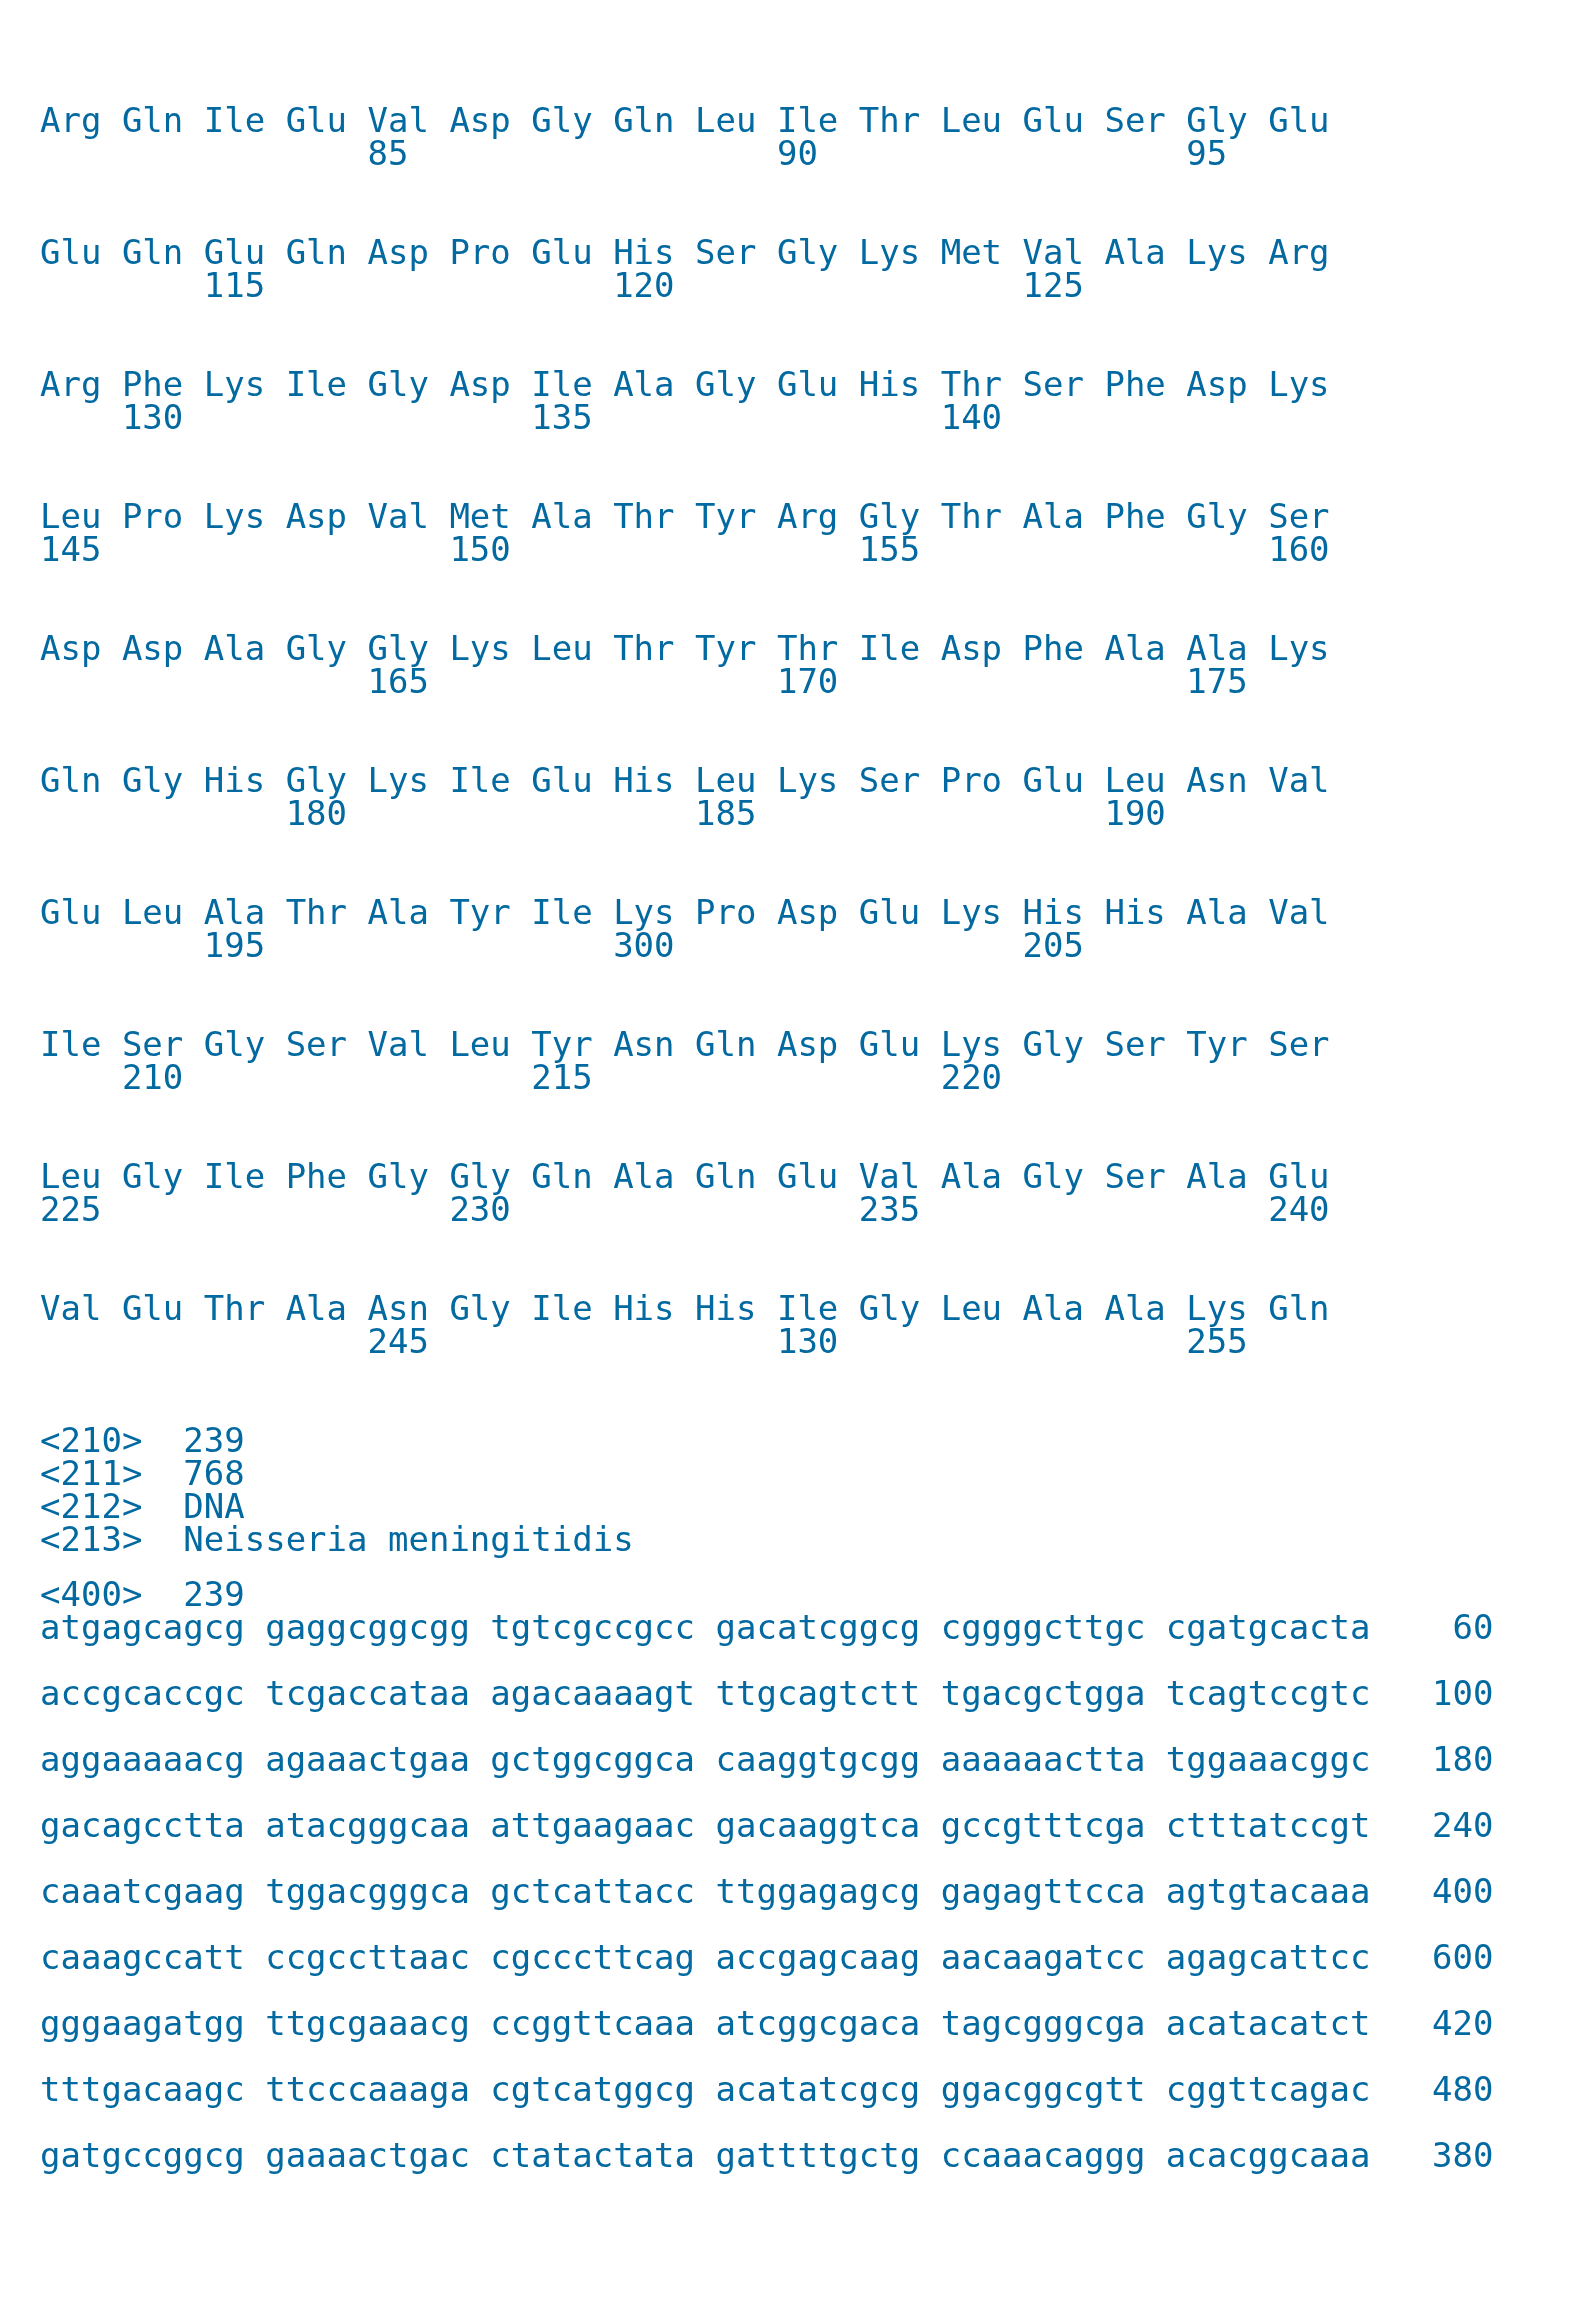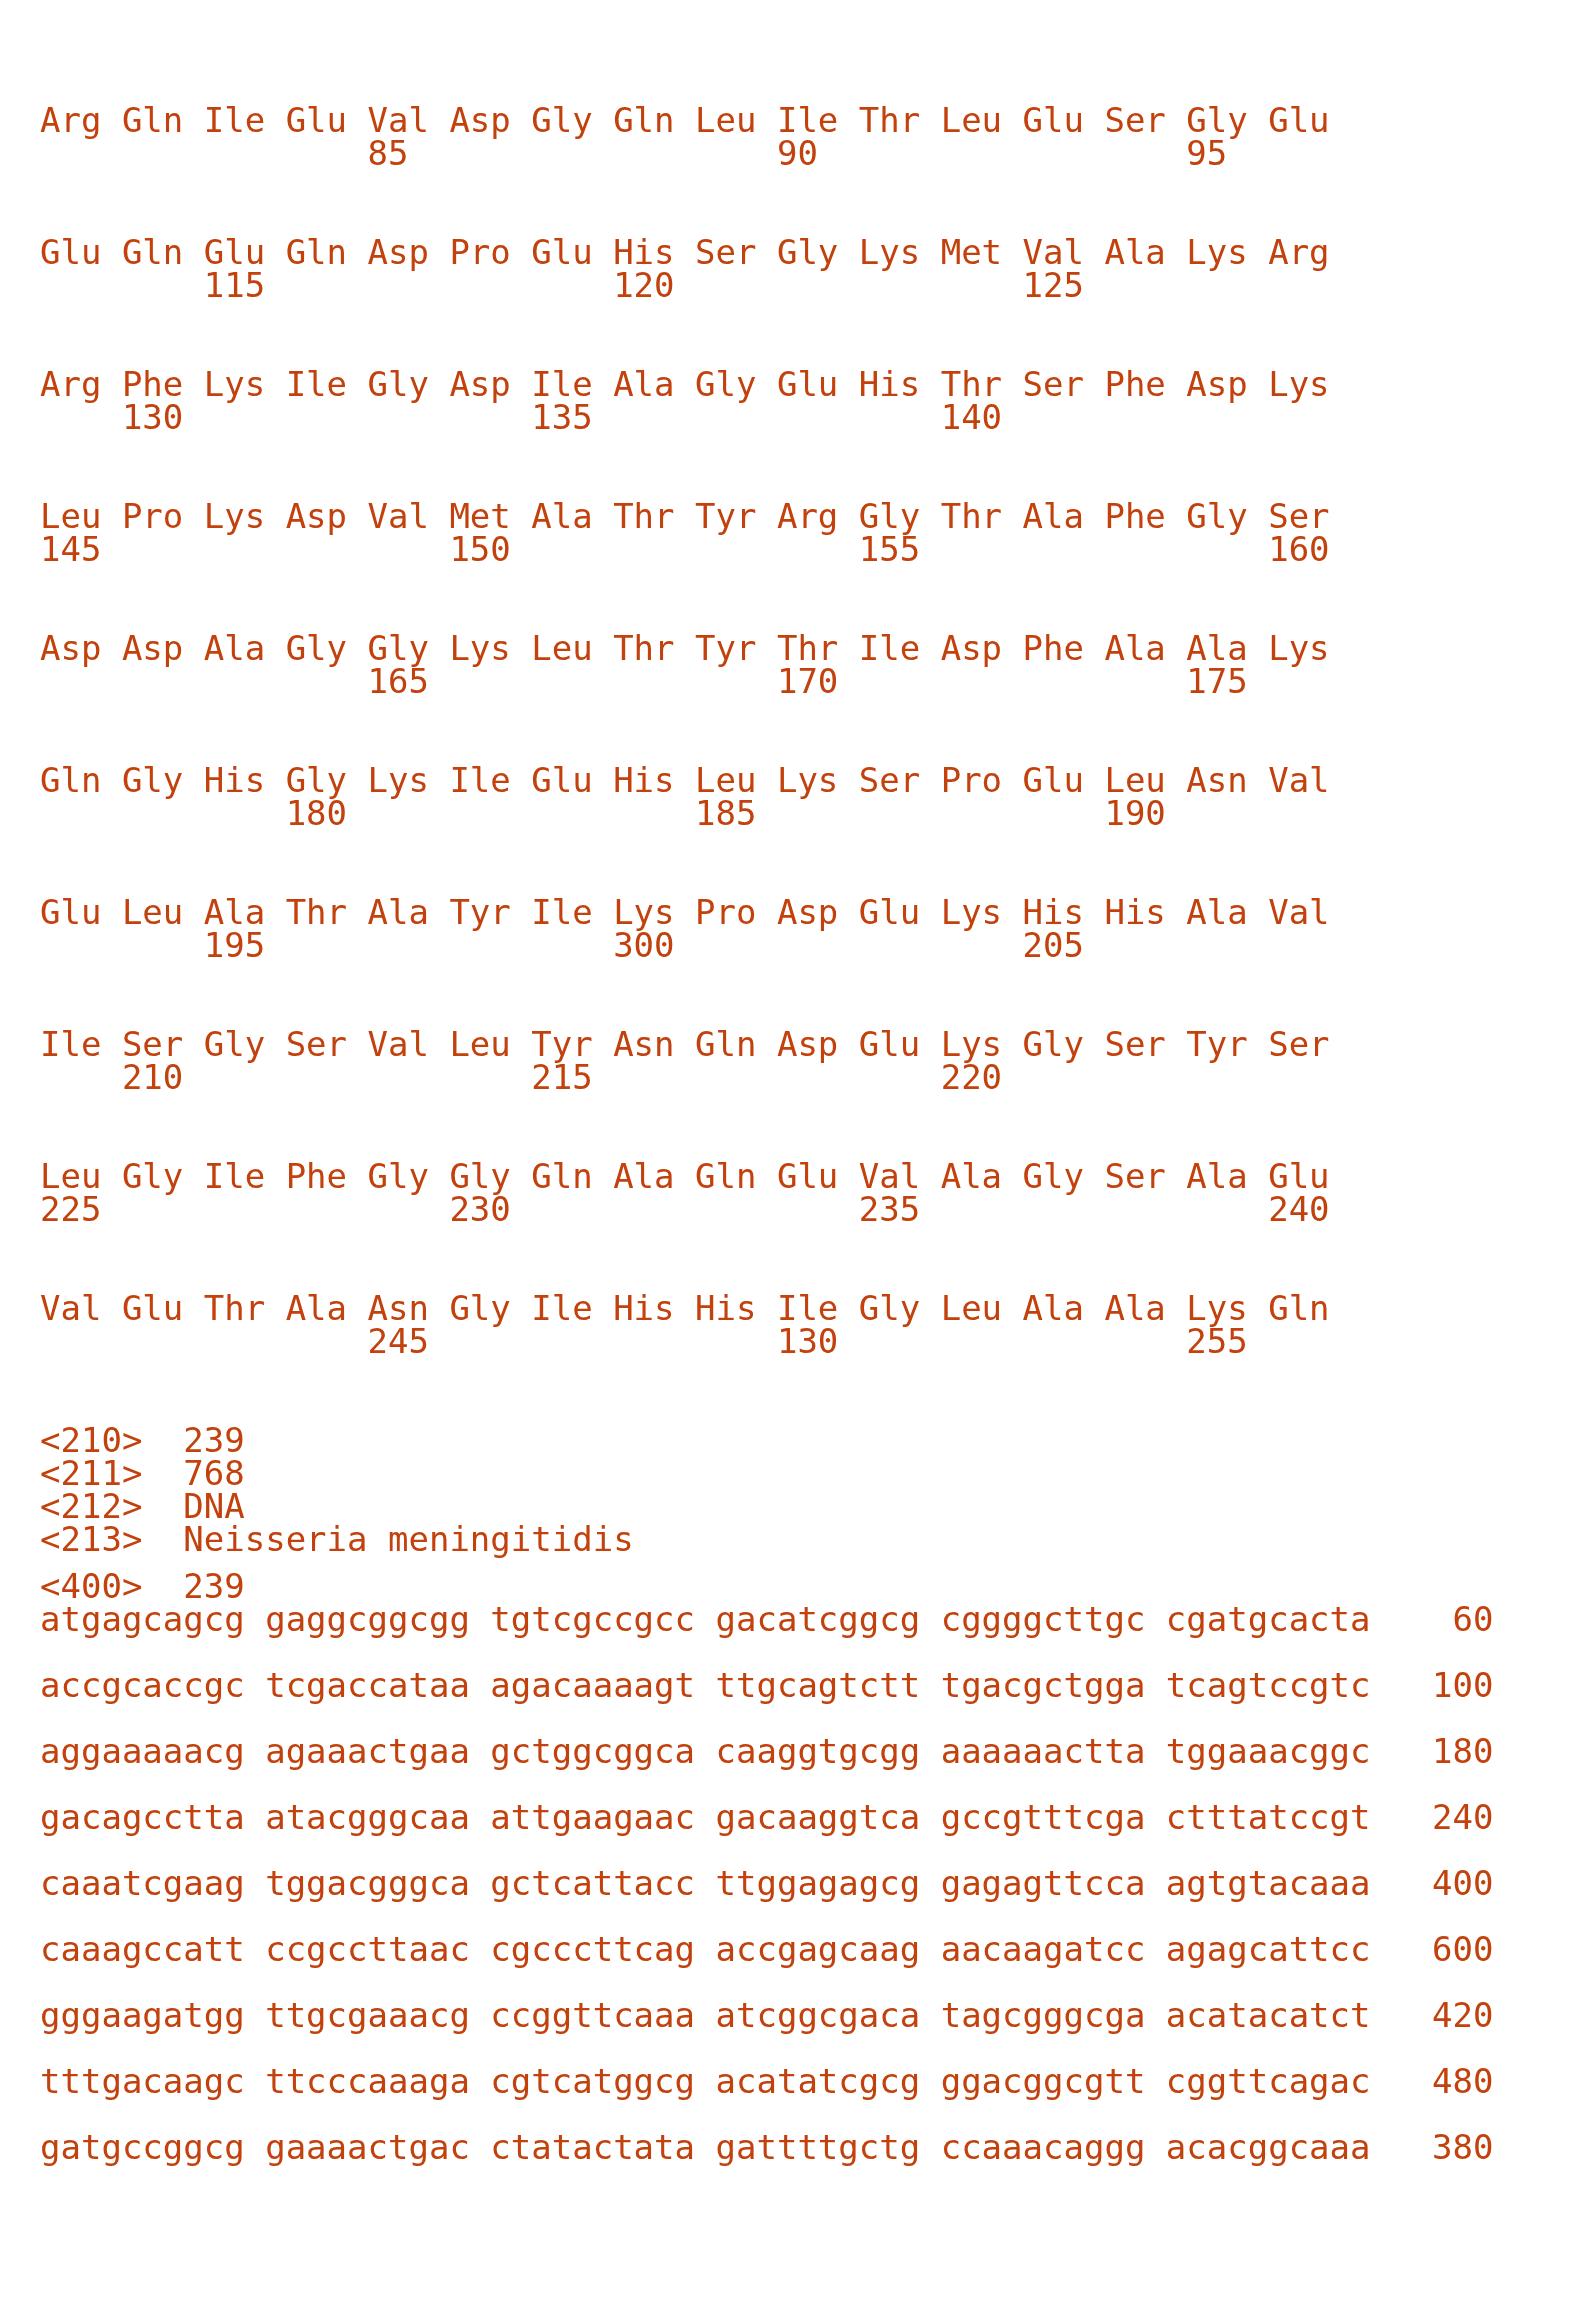--- a/index.html
+++ b/index.html
@@ -1,34 +1,34 @@
 <!DOCTYPE html>
 <html style="font-size:13.5px"><head>
 <meta charset="utf-8">
 <style>
   html, body { margin: 0; padding: 0; background: #ffffff; }
   .page {
     position: relative;
     width: 1572px;
     height: 2319px;
     background: #ffffff;
-    color: #c2410c;
+    color: #0369a1;
     font-family: "DejaVu Sans Mono", "Liberation Mono", monospace;
     font-size: 34px;
     overflow: hidden;
     box-sizing: border-box;
     padding: 104px 12px 0 40px;
   }
   .line {
     white-space: pre;
     height: 33px;
     line-height: 33px;
   }
   .aa-block { margin-bottom: 66px; }   
-  #seq-header { margin-top: 14px; }    
+  #seq-header { margin-top: 22px; }    
   #dna-section .line { margin-bottom: 33px; } 
 </style>
 </head>
 <body>
 
 <div class="page">
   <div id="aa-section">
       <div class="aa-block">
         <div class="line">Arg Gln Ile Glu Val Asp Gly Gln Leu Ile Thr Leu Glu Ser Gly Glu</div>
         <div class="line">                85                  90                  95</div>

